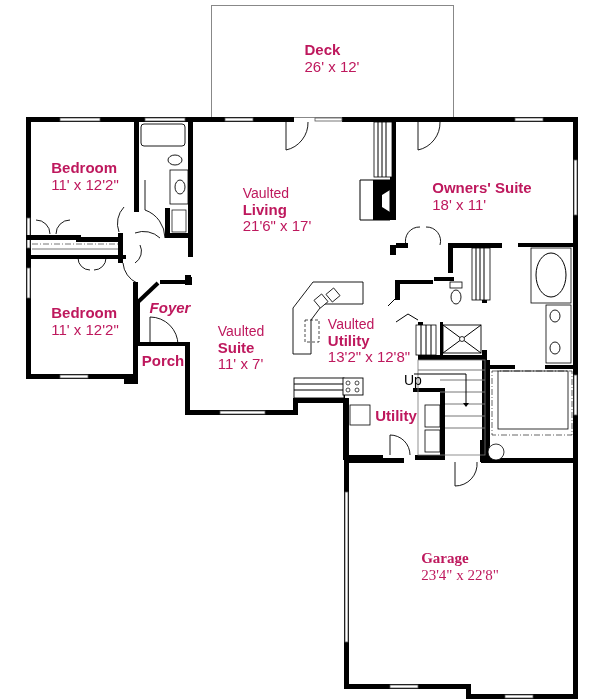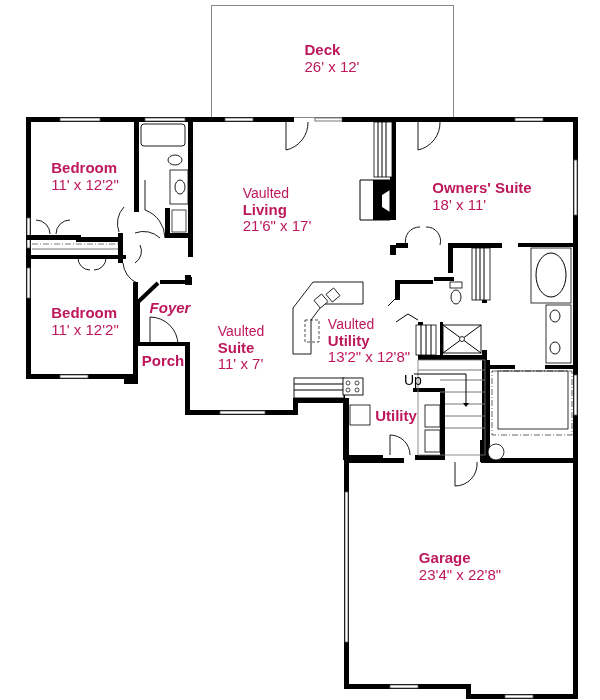--- a/index.html
+++ b/index.html
@@ -287,18 +287,18 @@
 <div class="label" style="left:369px; top:317px;">
   <span class="pre">Vaulted</span>
   <span class="name">Utility</span>
   <span class="dim">13'2" x 12'8"</span>
 </div>
 
 <div class="label" style="left:396px; top:408px;">
   <span class="name">Utility</span>
 </div>
 
-<div class="label" style="left:460px; top:550px;">
+<div class="label" style="left:460px; top:550px;font-family:Liberation Serif, serif;">
   <span class="name">Garage</span>
   <span class="dim">23'4" x 22'8"</span>
 </div>
 
 <div class="up" style="left:404px; top:372px;text-align:right;">Up</div>
 
 </body></html>

